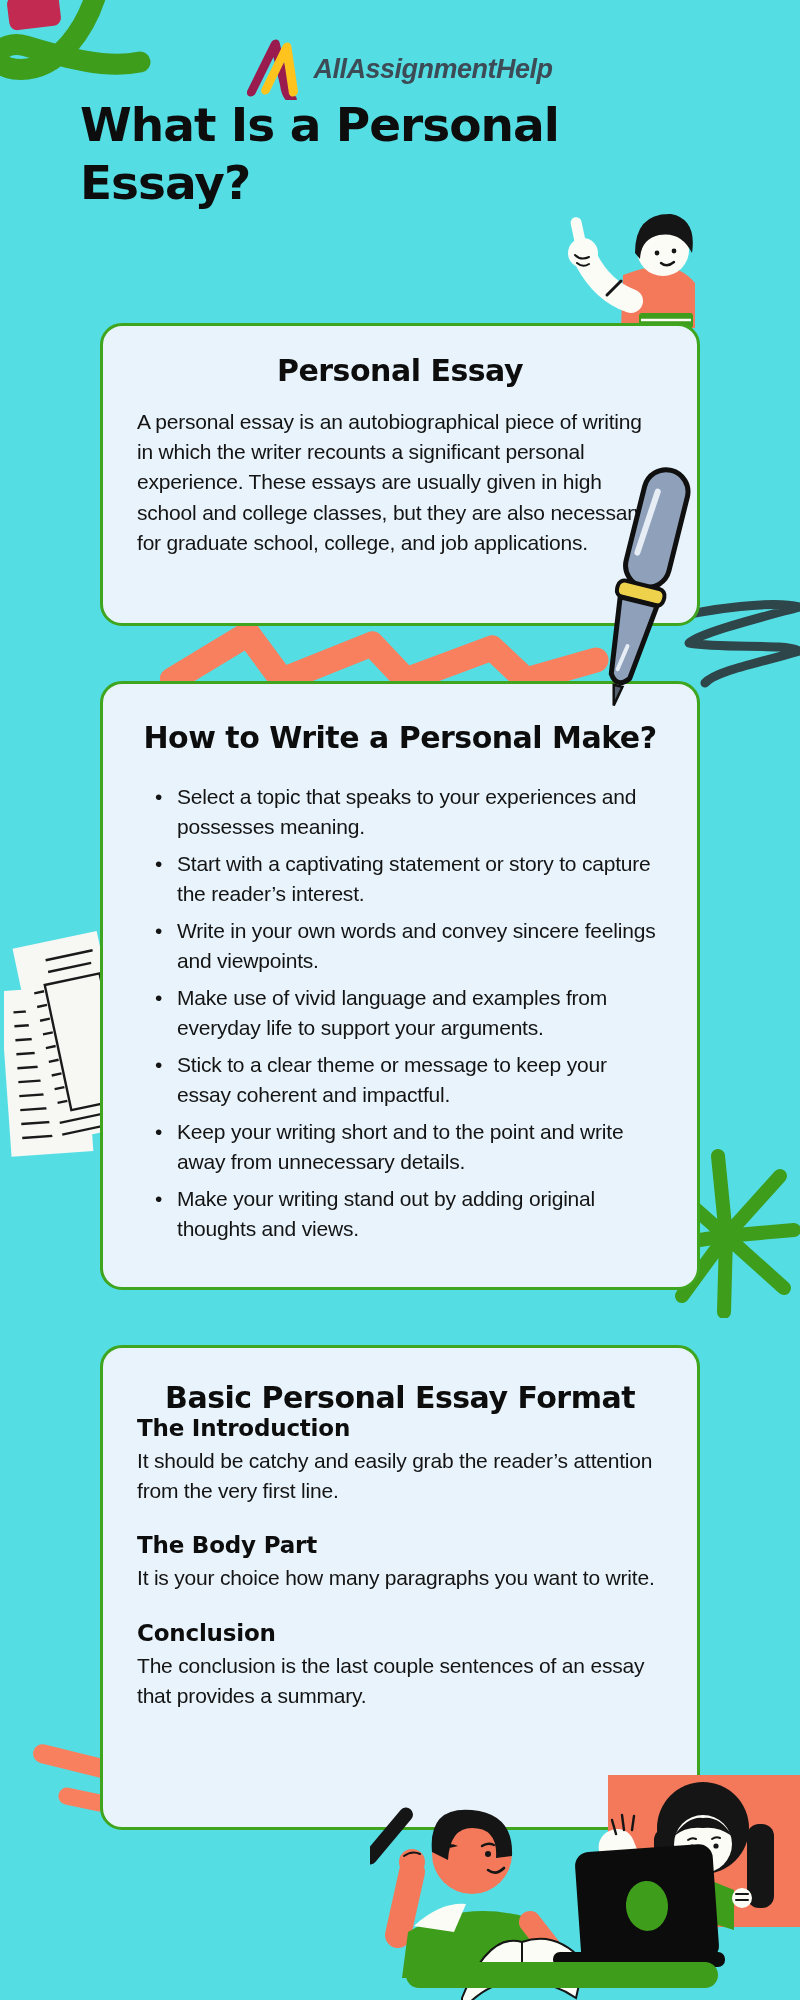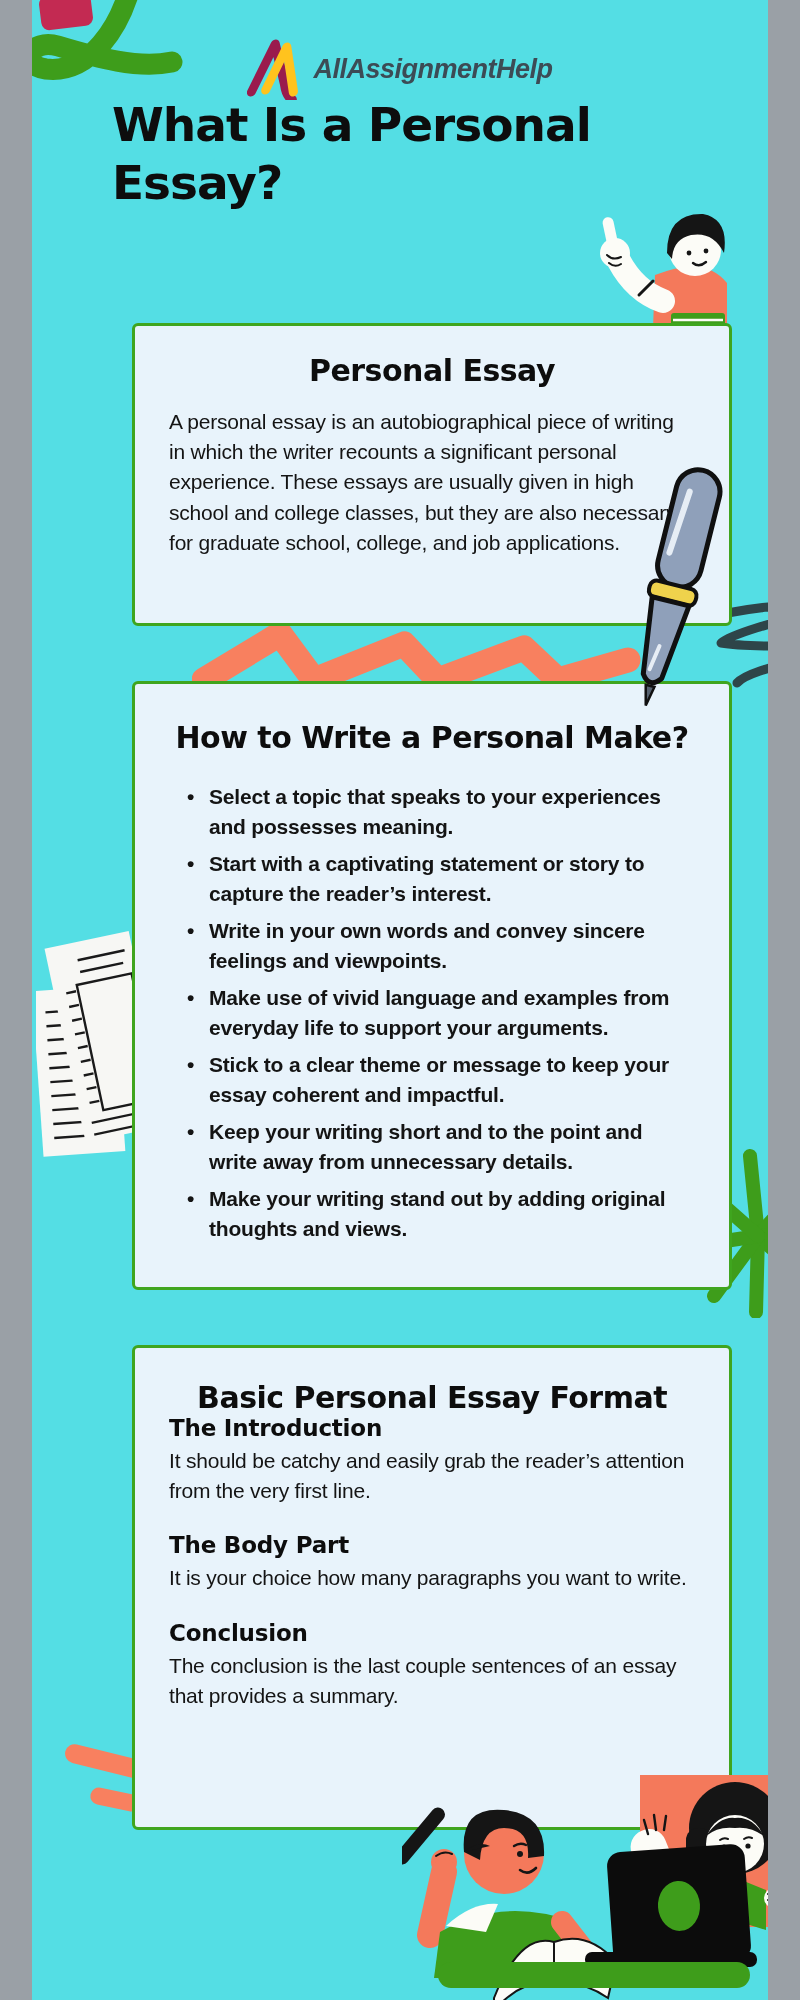--- a/index.html
+++ b/index.html
@@ -4,52 +4,52 @@
 <style>
   :root{
     --bg:#54DEE4; --card_bg:#E8F3FB; --card_border:#3FA51E; --green:#3E9D1B;
     --salmon:#F8805F; --maroon:#9A1B4D; --yellow:#FFC31E; --ink:#101010;
     --logo_text:#3C4B55; --crimson:#C32A52; --pen_body:#8FA0BA; --pen_band:#EFD24C;
     --scribble:#2E4549; --panel_orange:#F4795B; --paper:#F7F7F4;
   }
   *{margin:0;padding:0;box-sizing:border-box}
   html,body{background:#9aa0a6}
   #poster{
-    position:relative;width:736px;height:2000px;margin:0 auto;
+    position:relative;width:800px;height:2000px;margin:0 auto;
     background:var(--bg);overflow:hidden;
     font-family:"Liberation Sans",sans-serif;color:var(--ink);padding-left:48px;
   }
   .abs{position:absolute}
   
   .corner-mark{left:8px;top:-6px;width:52px;height:34px;background:var(--crimson);
     border-radius:8px;transform:rotate(-7deg);z-index:1}
   .squiggle{left:0;top:0;z-index:1}
   .logo-row{left:0;top:38px;width:100%;display:flex;justify-content:center;
     align-items:center;gap:12px;z-index:2}
   .logo-text{font-size:27px;font-style:italic;font-weight:700;color:var(--logo_text);
     letter-spacing:-0.5px}
   .title{left:80px;top:96px;width:640px;
     font-family:"DejaVu Sans","Liberation Sans",sans-serif;
     font-size:47px;font-weight:800;line-height:1.24;color:#0D0D0D;
     letter-spacing:-1px;z-index:2}
   .char-point{left:545px;top:203px;z-index:2}
   
   .card{background:var(--card_bg);border:3px solid var(--card_border);
-    border-radius:6px;z-index:2}
+    border-radius:22px;z-index:2}
   .card h2{font-family:"DejaVu Sans","Liberation Sans",sans-serif;
     font-size:30px;font-weight:800;text-align:center;letter-spacing:-0.5px;color:#0D0D0D}
   #card1{left:100px;top:323px;width:600px;height:303px;padding:27px 34px}
   #card1 h2{margin-bottom:19px}
   .body-text{font-size:21px;line-height:1.44;font-weight:500;color:#141414;
     letter-spacing:-0.2px}
   #card2{left:100px;top:681px;width:600px;height:609px;padding:36px 36px 20px}
   #card2 h2{margin-bottom:27px}
   .bullets{list-style:none;padding-left:14px}
   .bullets li{position:relative;padding-left:24px;margin-bottom:7px;
-    font-size:21px;line-height:1.43;font-weight:700;color:#141414;letter-spacing:-0.2px}
+    font-size:21px;line-height:1.43;font-weight:400;color:#141414;letter-spacing:-0.2px}
   .bullets li::before{content:"\2022";position:absolute;left:2px;top:0;
     font-size:21px;color:#141414}
   #card3{left:100px;top:1345px;width:600px;height:485px;padding:32px 34px 20px}
   #card3 h2{}
   .section{margin-bottom:26px}
   .section h3{font-family:"DejaVu Sans","Liberation Sans",sans-serif;
     font-size:23px;font-weight:800;color:#0D0D0D;margin-bottom:5px;letter-spacing:-0.2px}
   
   .zigzag{left:160px;top:618px;z-index:1}
   .pen{left:612px;top:463px;transform:rotate(14deg);z-index:3}

